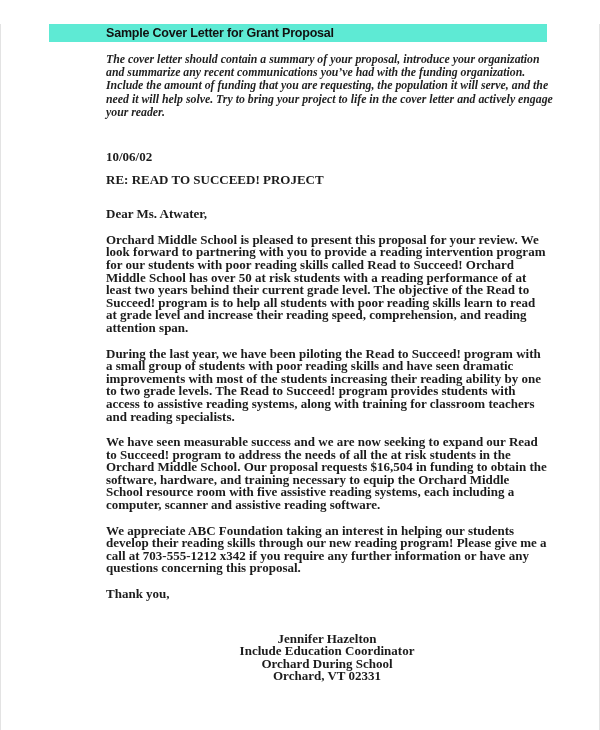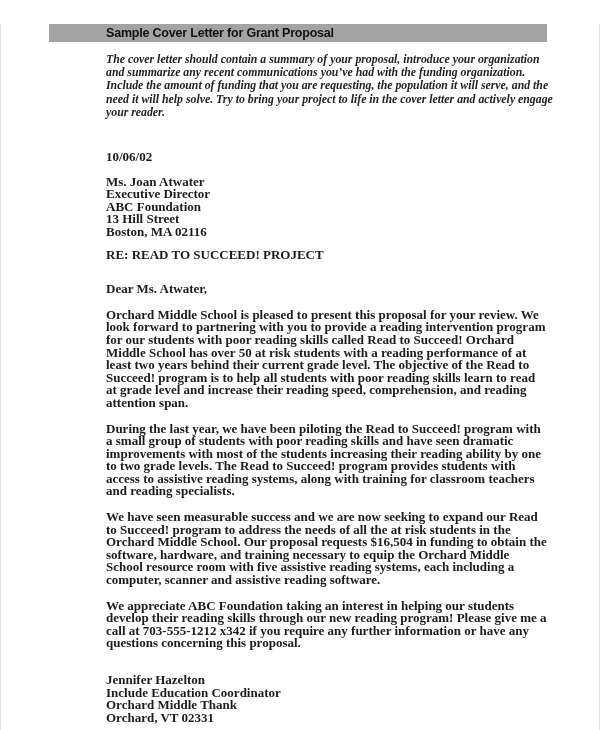--- a/index.html
+++ b/index.html
@@ -21,21 +21,21 @@
     height: 715px;
     background: #ffffff;
     border-left: 1px solid #e3e3e3;
     border-right: 1px solid #e3e3e3;
     border-bottom: 1px solid #d5d5d5;
   }
   .title-bar {
     margin: 24px 0 0 48px;
     width: 498px;
     height: 18px;
-    background: #a3a3a3;
+    background: #5eead4;
   }
   .title-bar .title-text {
     display: block;
     padding-left: 57px;
     font-family: "Liberation Sans", sans-serif;
     font-weight: bold;
     font-size: 12.5px;
     line-height: 18px;
     letter-spacing: -0.2px;
     color: #111111;
@@ -59,56 +59,50 @@
   }
   .letter p {
     margin: 0;
   }
   .date-line       { margin-top: 32px !important; }
   .recipient-block { margin-top: 12px; }
   .subject-line    { margin-top: 10px !important; }
   .salutation      { margin-top: 22px !important; }
   .body-paragraph  { margin-top: 13px !important; }
   .closing         { margin-top: 13px !important; }
-  .signature-block { margin-top: 24px; }
+  .signature-block { margin-top: 32px; text-align: center; }
 </style>
 </head>
 <body>
 
 <div class="page">
 
   <div class="title-bar">
     <span class="title-text">Sample Cover Letter for Grant Proposal</span>
   </div>
 
   <div class="intro-note">The cover letter should contain a summary of your proposal, introduce your organization and summarize any recent communications you’ve had with the funding organization. Include the amount of funding that you are requesting, the population it will serve, and the need it will help solve. Try to bring your project to life in the cover letter and actively engage your reader.</div>
 
   <div class="letter">
 
     <p class="date-line">10/06/02</p>
 
-    <div class="recipient-block">
-      <p>Ms. Joan Atwater</p>
-      <p>Executive Director</p>
-      <p>ABC Foundation</p>
-      <p>13 Hill Street</p>
-      <p>Boston, MA 02116</p>
-    </div>
 
     <p class="subject-line">RE: READ TO SUCCEED! PROJECT</p>
 
     <p class="salutation">Dear Ms. Atwater,</p>
 
     <p class="body-paragraph">Orchard Middle School is pleased to present this proposal for your review. We look forward to partnering with you to provide a reading intervention program for our students with poor reading skills called Read to Succeed! Orchard Middle School has over 50 at risk students with a reading performance of at least two years behind their current grade level. The objective of the Read to Succeed! program is to help all students with poor reading skills learn to read at grade level and increase their reading speed, comprehension, and reading attention span.</p>
     <p class="body-paragraph">During the last year, we have been piloting the Read to Succeed! program with a small group of students with poor reading skills and have seen dramatic improvements with most of the students increasing their reading ability by one to two grade levels. The Read to Succeed! program provides students with access to assistive reading systems, along with training for classroom teachers and reading specialists.</p>
     <p class="body-paragraph">We have seen measurable success and we are now seeking to expand our Read to Succeed! program to address the needs of all the at risk students in the Orchard Middle School. Our proposal requests $16,504 in funding to obtain the software, hardware, and training necessary to equip the Orchard Middle School resource room with five assistive reading systems, each including a computer, scanner and assistive reading software.</p>
     <p class="body-paragraph">We appreciate ABC Foundation taking an interest in helping our students develop their reading skills through our new reading program! Please give me a call at 703-555-1212 x342 if you require any further information or have any questions concerning this proposal.</p>
 
+    <p class="closing">Thank you,</p>
 
     <div class="signature-block">
       <p>Jennifer Hazelton</p>
       <p>Include Education Coordinator</p>
-      <p>Orchard Middle Thank</p>
+      <p>Orchard During School</p>
       <p>Orchard, VT  02331</p>
     </div>
 
   </div>
 </div>
 
 </body></html>

